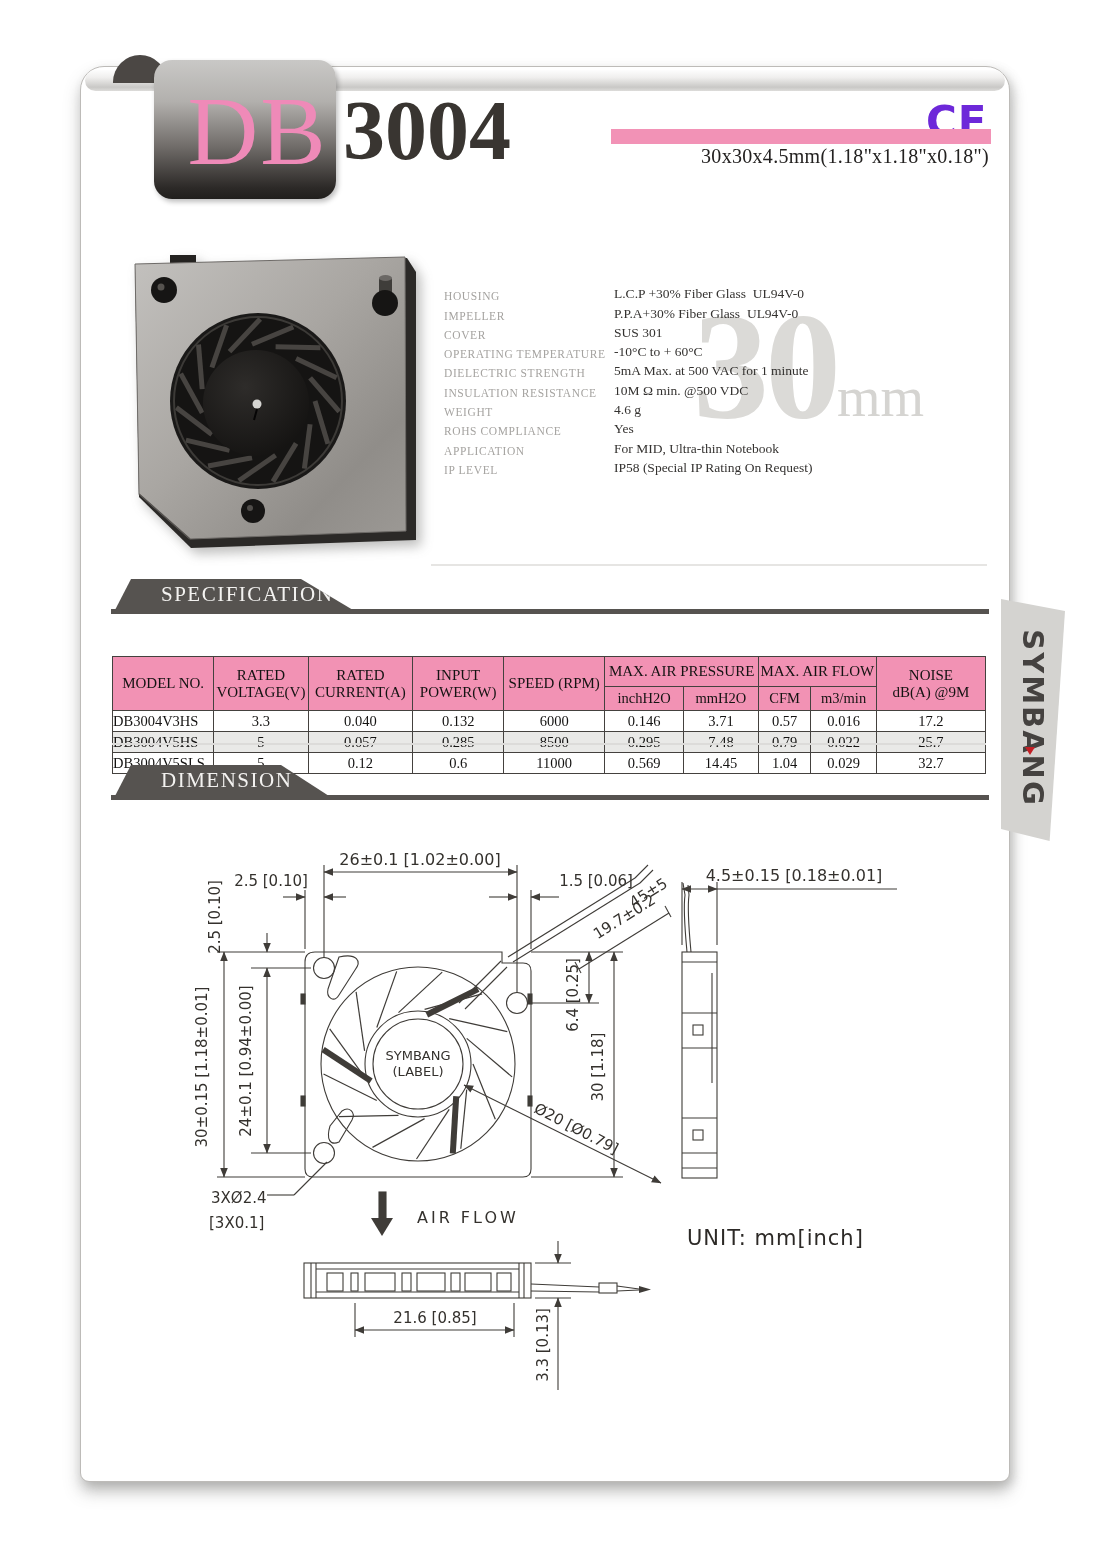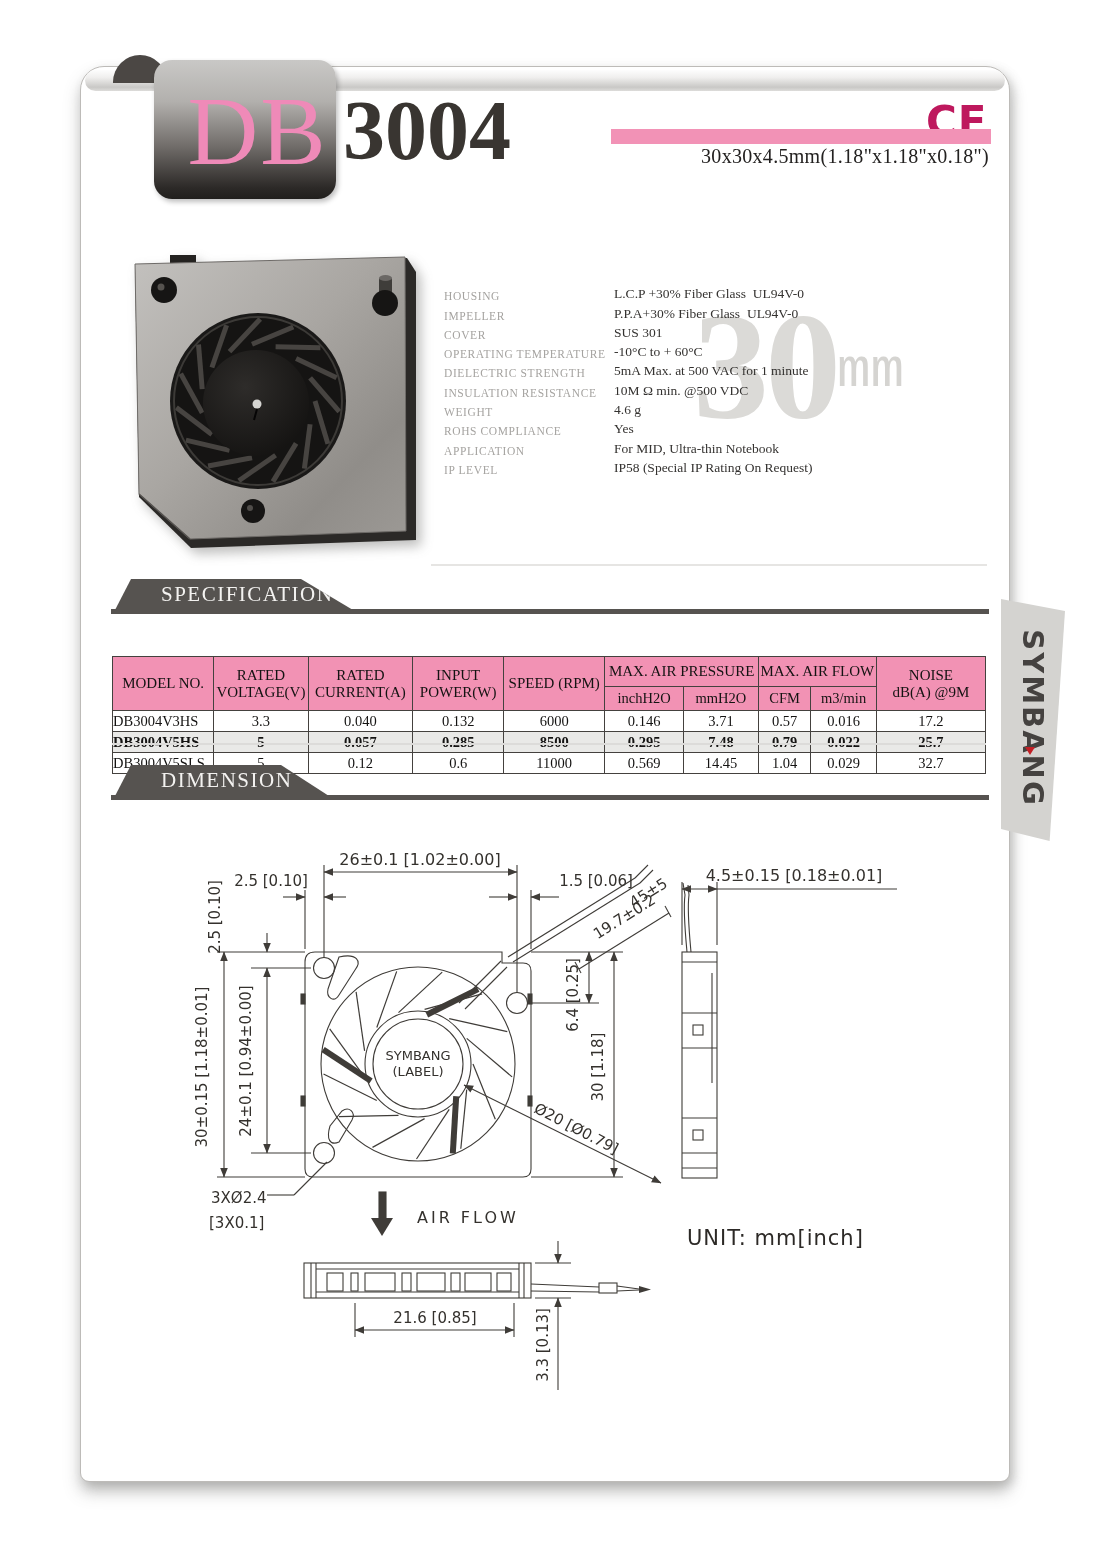--- a/index.html
+++ b/index.html
@@ -12,48 +12,48 @@
          background:linear-gradient(#fdfdfd,#f0efee 35%,#c9c8c6 82%,#dddcda);}
   .half-dot{position:absolute;left:32px;top:-12px;width:54px;height:28px;border-radius:27px 27px 0 0;
          background:#4b4744;}
   .badge{position:absolute;left:73px;top:-7px;width:182px;height:139px;border-radius:18px;
          background:linear-gradient(#c9c8c6,#b2b0ad 30%,#716d6a 62%,#2c2927 92%,#211f1d);
          display:flex;align-items:center;justify-content:center;z-index:5;
          box-shadow:2px 3px 5px rgba(0,0,0,.25);}
   .badge-text{font-size:98px;color:#ef8ab8;letter-spacing:2px;line-height:1;margin-top:2px;margin-left:25px;}
   .model-num{position:absolute;left:262px;top:20px;font-size:84px;font-weight:bold;color:#393531;line-height:1.05;}
   .ce{position:absolute;left:845px;top:30px;font-family:"DejaVu Sans",sans-serif;font-size:42px;
-      font-weight:600;color:#be185d;letter-spacing:1px;}
+      font-weight:600;color:#6d28d9;letter-spacing:1px;}
   .pink-bar{position:absolute;left:530px;top:62px;width:380px;height:15px;background:#f292b6;}
   .size-text{position:absolute;right:20px;top:78px;font-size:20px;color:#232120;letter-spacing:.3px;}
   .photo{position:absolute;left:42px;top:182px;filter:drop-shadow(5px 6px 6px rgba(70,68,65,.35));}
   .spec-list{position:absolute;left:363px;top:216px;z-index:2;}
   .spec-row{display:flex;height:19.3px;align-items:flex-end;}
   .spec-label{width:170px;font-size:11.5px;letter-spacing:.6px;color:#a5a3a0;}
   .spec-value{font-size:13.5px;color:#343230;white-space:pre;}
   .watermark{position:absolute;left:612px;top:224px;display:flex;z-index:0;color:#dbdad7;}
   .wm-big{font-size:152px;font-weight:bold;line-height:1;letter-spacing:-4px;}
-  .wm-unit{font-size:56px;margin-top:48px;color:#d5d4d1;font-family:Liberation Mono, monospace;}
+  .wm-unit{font-size:56px;margin-top:74px;color:#d5d4d1;}
   .thin-line{position:absolute;background:#e6e5e3;}
   .sec{position:absolute;left:30px;width:878px;height:36px;}
   .sec-rule{position:absolute;left:0;top:30px;width:100%;height:5px;background:#565350;}
   .sec-tab{position:absolute;left:4px;top:0;height:31px;background:#565350;
            display:flex;align-items:center;}
   .sec-tab span{color:#f3f2f0;font-size:21px;letter-spacing:1.5px;padding-left:46px;}
   .spec-tab{width:238px;clip-path:polygon(16px 0,186px 0,100% 100%,0 100%);}
   .dim-tab{width:214px;clip-path:polygon(16px 0,166px 0,100% 100%,0 100%);}
   table.spec{position:absolute;left:31px;top:553px;width:874px;border-collapse:collapse;
            table-layout:fixed;font-size:15px;color:#141312;margin-top:36px;}
   table.spec th, table.spec td{border:1px solid #44413e;padding:0;text-align:center;}
   table.spec th{background:#f292b4;font-weight:normal;white-space:pre-line;line-height:1.12;}
   .hrow1 th{height:29px;}
   .hrow2 th{height:23px;font-size:14.5px;}
   table.spec td{height:20px;font-size:14.5px;}
   table.spec td.model{text-align:left;}
-  tr.alt td{background:#e9e9e7;font-weight:bold;}
+  tr.alt td{background:#e9e9e7;}
   .dim-svg{position:absolute;left:18px;top:778px;}
   .dim-svg text{font-family:"DejaVu Sans",sans-serif;font-size:15px;fill:#34312d;}
   .dim-svg .big{font-size:16px;}
   .dim-svg .cl{font-size:13px;}
   .dim-svg .unit{font-size:21px;letter-spacing:1px;fill:#2c2926;}
   .dim-svg .af{font-size:16px;letter-spacing:3px;}
   .side-tab{position:absolute;left:920px;top:532px;width:64px;height:242px;background:#d4d3d0;
             clip-path:polygon(0 0,100% 5%,76% 100%,0 95%);z-index:6;}
   .side-tab-text{position:absolute;left:50%;top:49%;transform:translate(-50%,-50%) rotate(90deg);
             white-space:nowrap;font-family:"DejaVu Sans",sans-serif;font-weight:bold;font-size:29px;

